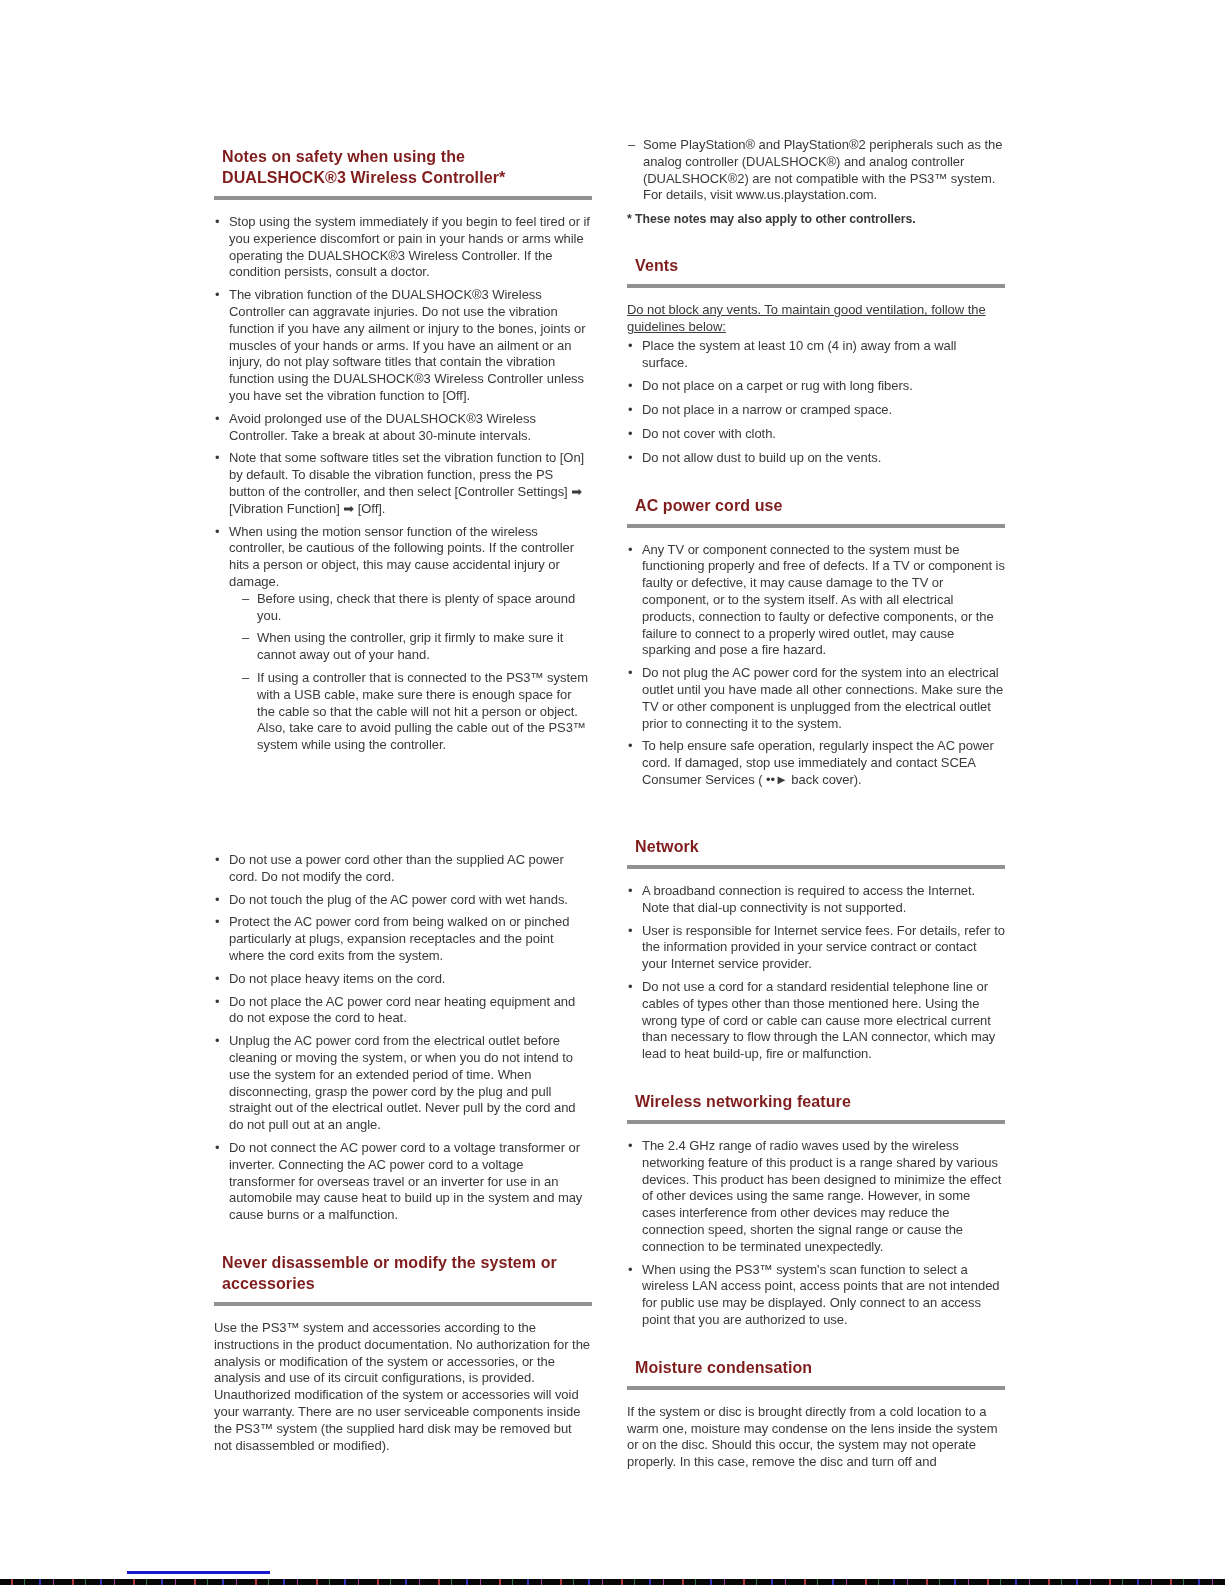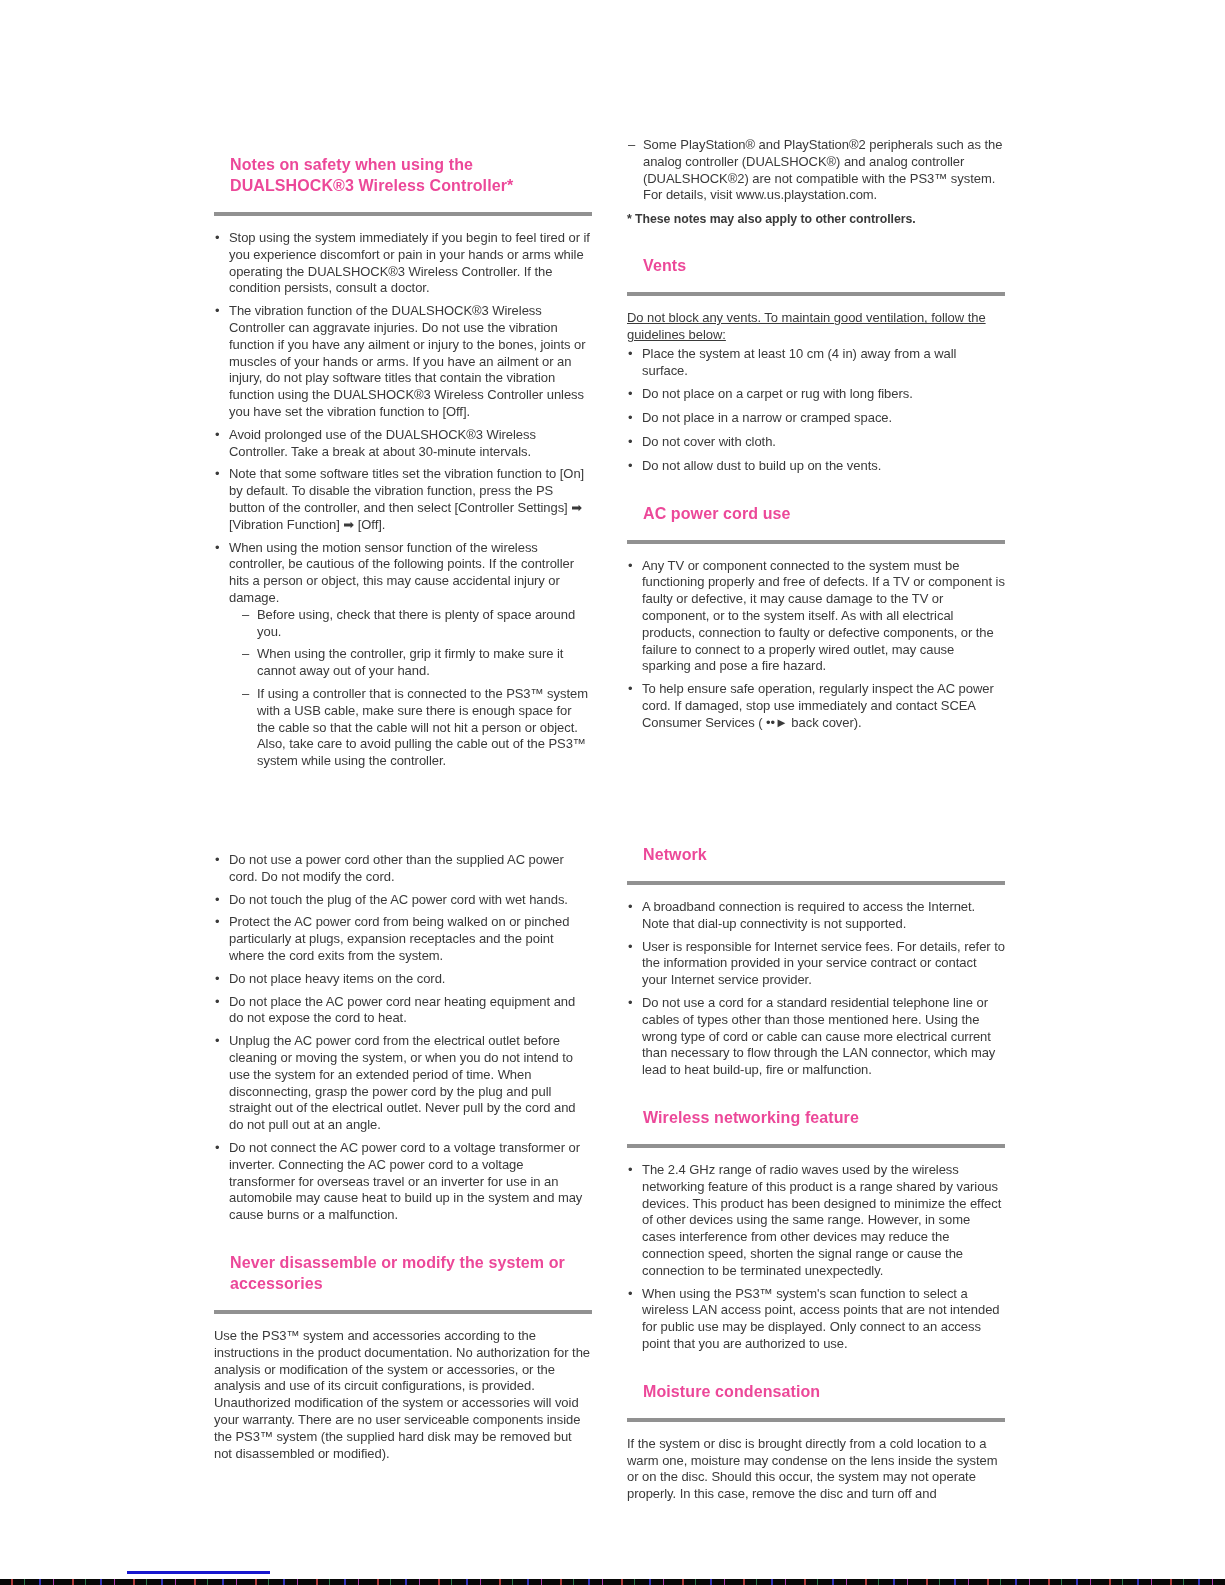--- a/index.html
+++ b/index.html
@@ -19,25 +19,25 @@
     font-size:13px;
     line-height:16.8px;
     letter-spacing:-0.05px;
   }
   .col-tl { left:214px; top:138px; }
   .col-tr { left:627px; top:137px; }
   .col-bl { left:214px; top:852px; }
   .col-br { left:627px; top:828px; }
 
   h2.h {
-    margin:16px;
+    margin:8px;
     font-size:16px;
     line-height:21px;
     font-weight:bold;
-    color:#ec4899;
+    color:#7f1d1d;
     letter-spacing:0.1px;
   }
   .rule {
     height:4px;
     background:#919191;
     margin:8px 0 14px 0;
   }
   .sec { margin:0; }
   .sec.gap { margin-top:28px; }
 
@@ -124,20 +124,21 @@
         <li class="b"><span>Do not cover with cloth.</span></li>
         <li class="b"><span>Do not allow dust to build up on the vents.</span></li>
       </ul>
     </section>
 
     <section class="sec gap">
       <h2 class="h">AC power cord use</h2>
       <div class="rule"></div>
       <ul>
         <li class="b"><span>Any TV or component connected to the system must be functioning properly and free of defects. If a TV or component is faulty or defective, it may cause damage to the TV or component, or to the system itself. As with all electrical products, connection to faulty or defective components, or the failure to connect to a properly wired outlet, may cause sparking and pose a fire hazard.</span></li>
+        <li class="b"><span>Do not plug the AC power cord for the system into an electrical outlet until you have made all other connections. Make sure the TV or other component is unplugged from the electrical outlet prior to connecting it to the system.</span></li>
         <li class="b"><span>To help ensure safe operation, regularly inspect the AC power cord. If damaged, stop use immediately and contact SCEA Consumer Services ( ••► back cover).</span></li>
       </ul>
     </section>
   </div>
 
   <div class="col col-bl">
     <section class="sec">
       <ul>
         <li class="b"><span>Do not use a power cord other than the supplied AC power cord. Do not modify the cord.</span></li>
         <li class="b"><span>Do not touch the plug of the AC power cord with wet hands.</span></li>

